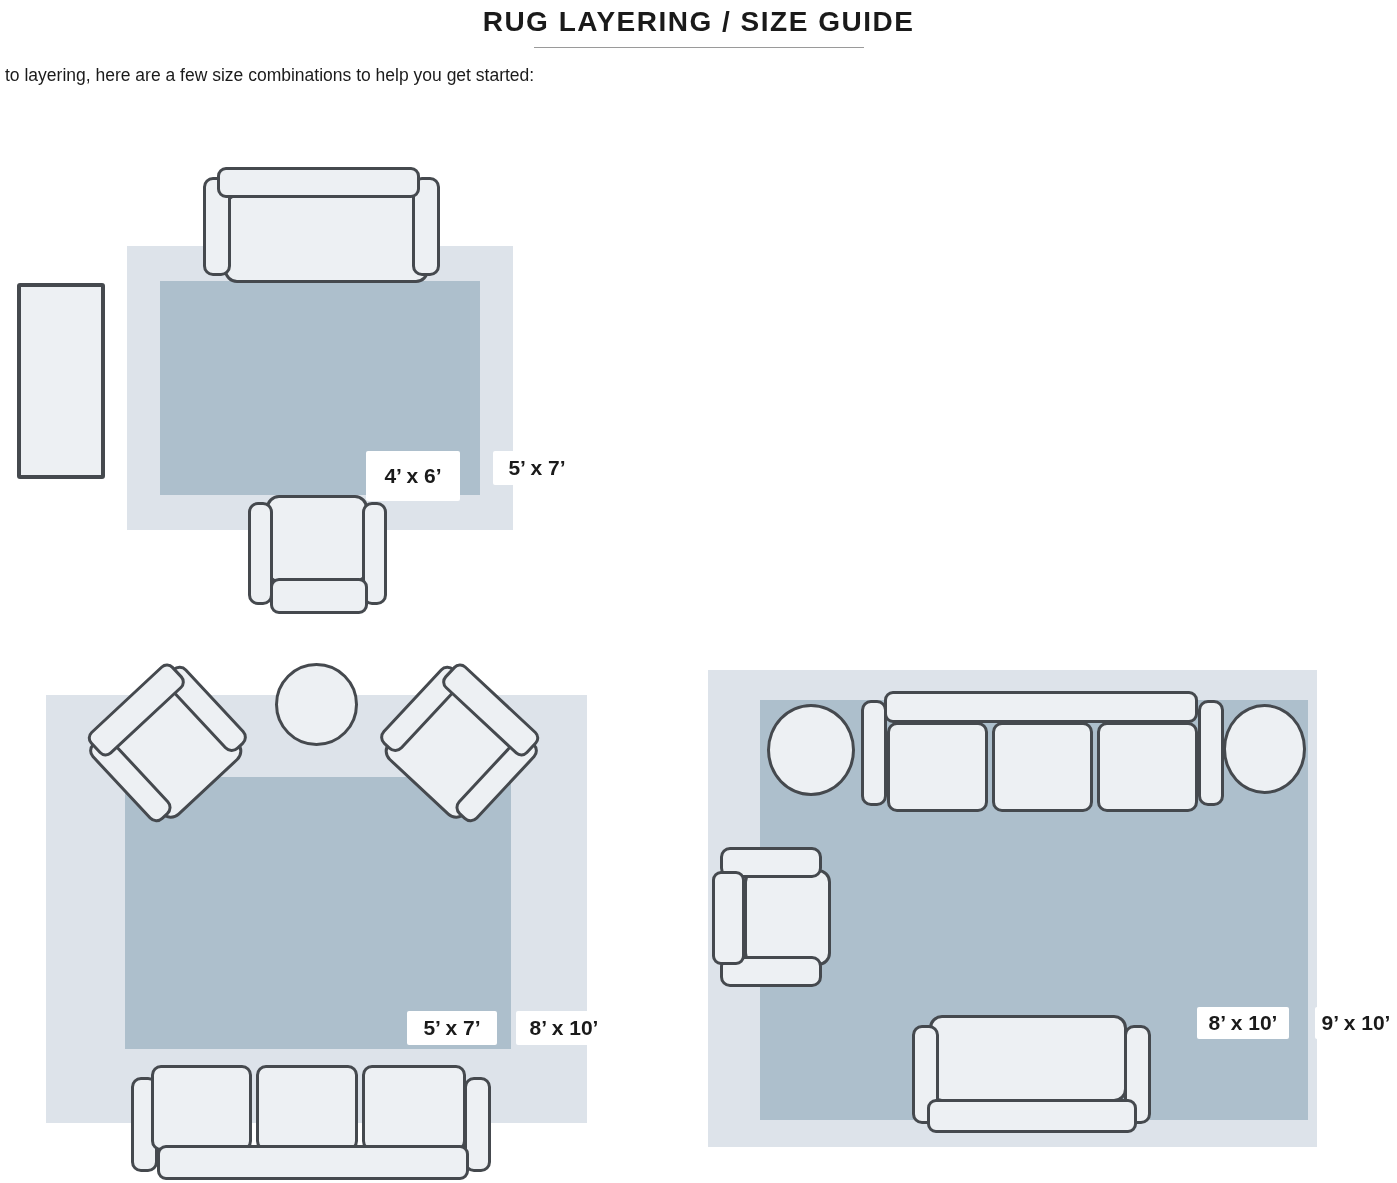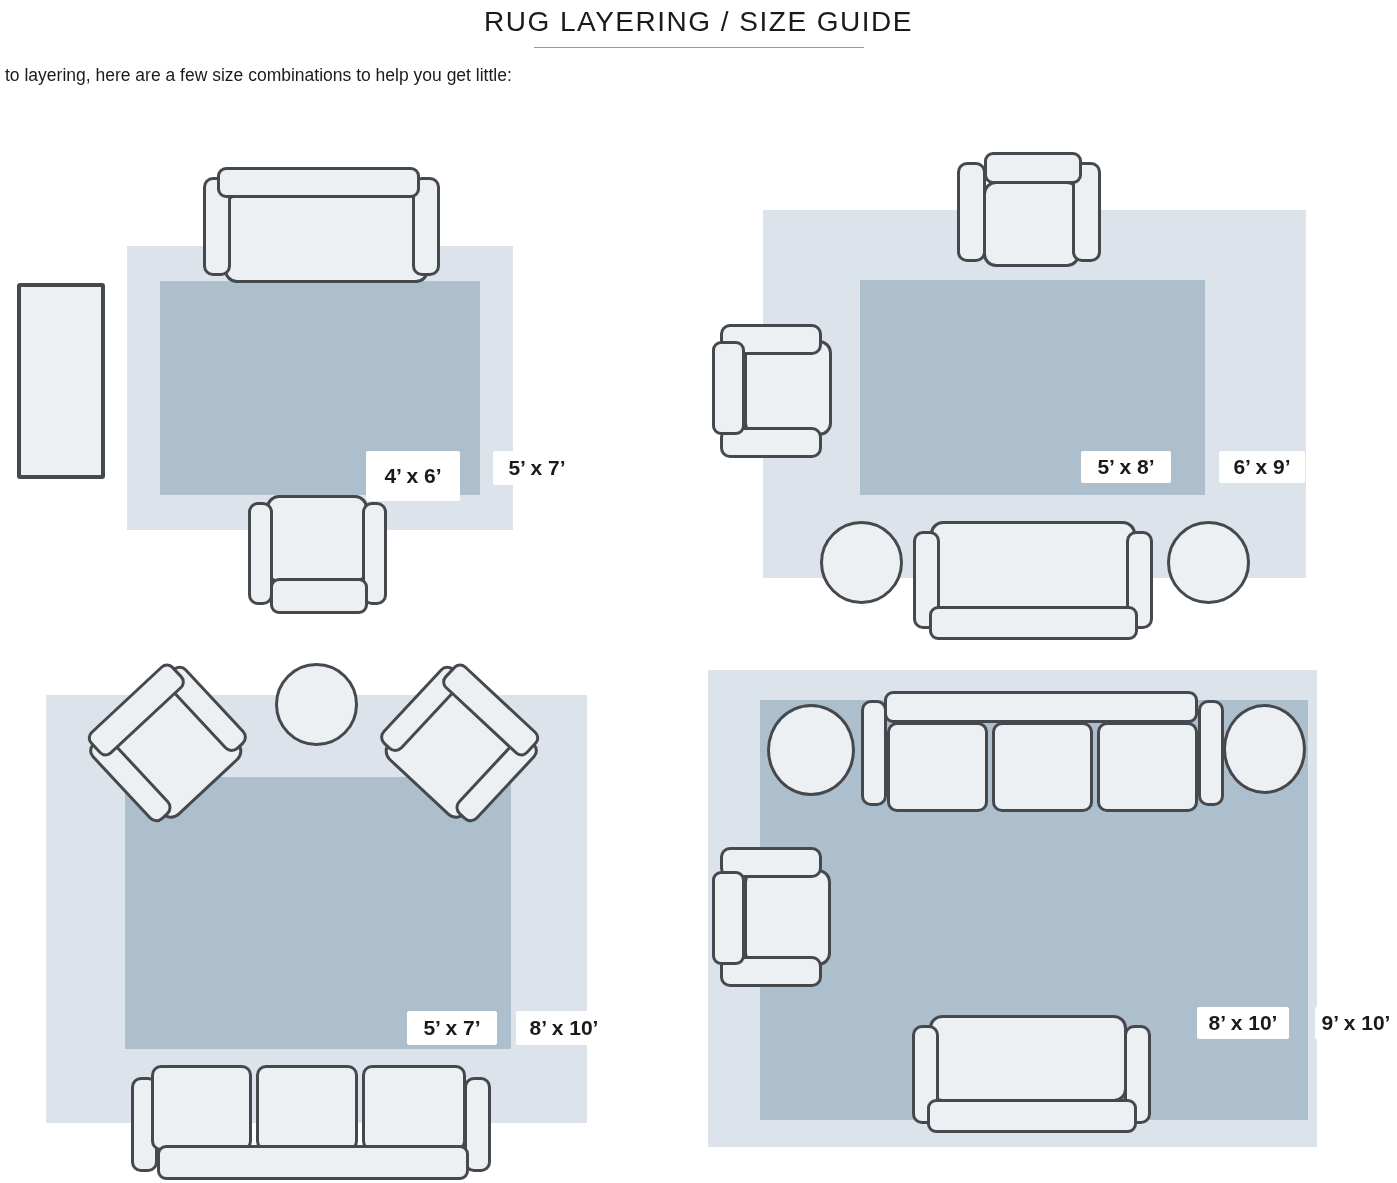--- a/index.html
+++ b/index.html
@@ -3,21 +3,21 @@
 <meta charset="utf-8">
 <style>
   html,body{margin:0;padding:0;background:#ffffff;}
   .canvas{
     position:relative;width:1397px;height:1183px;background:#fff;overflow:hidden;
     font-family:"Liberation Sans",sans-serif;color:#1a1a1a;
     --rug-light:#dde3ea; --rug-dark:#adbfcc; --furn-fill:#edf0f3;
     --line:#45494e; --label-bg:#ffffff; --ink:#1a1a1a;
   }
   header{position:absolute;left:0;top:0;width:100%;text-align:center;}
-  h1{margin:6px 0 0 0;font-size:28px;font-weight:400;letter-spacing:1.5px;color:var(--ink);}
+  h1{margin:6px 0 0 0;font-size:28px;font-weight:700;letter-spacing:1.5px;color:var(--ink);}
   .rule{width:330px;height:1px;background:#9a9a9a;margin:9px auto 0 auto;}
   .intro{position:absolute;left:5px;top:62px;width:1388px;font-size:17.5px;line-height:27px;color:#1b1b1b;}
   .diagram{position:absolute;}
   .d1{left:0;top:150px;width:640px;height:500px;}
   .d2{left:700px;top:150px;width:697px;height:500px;}
   .d3{left:0;top:630px;width:660px;height:553px;}
   .d4{left:690px;top:630px;width:707px;height:553px;}
   .rug{position:absolute;}
   .rug.outer{background:var(--rug-light);}
   .rug.inner{background:var(--rug-dark);}
@@ -41,21 +41,21 @@
 <body>
 
 <div class="canvas" style="--rug-light: #dde3ea; --rug-dark: #adbfcc; --furn-fill: #edf0f3; --line: #45494e; --label-bg: #ffffff; --ink: #1a1a1a;">
 
   <header>
     <h1>RUG LAYERING / SIZE GUIDE</h1>
     <div class="rule"></div>
   </header>
 
   <div class="intro">
-    <div>to layering, here are a few size combinations to help you get little:</div>
+    <div>to layering, here are a few size combinations to help you get started:</div>
   </div>
 
   <section class="diagram d1">
     <div class="rug outer" style="left:127px;top:96px;width:386px;height:284px;"></div>
     <div class="rug inner" style="left:160px;top:131px;width:320px;height:214px;"></div>
 
     <div class="furn runner" style="left:17px;top:133px;width:88px;height:196px;"></div>
 
     <div class="furn seat" style="left:224px;top:44px;width:205px;height:89px;"></div>
     <div class="furn arm" style="left:203px;top:27px;width:28px;height:99px;"></div>
@@ -64,45 +64,20 @@
 
     <div class="furn seat" style="left:266px;top:345px;width:102px;height:88px;"></div>
     <div class="furn arm" style="left:248px;top:352px;width:25px;height:103px;"></div>
     <div class="furn arm" style="left:362px;top:352px;width:25px;height:103px;"></div>
     <div class="furn back" style="left:270px;top:428px;width:98px;height:36px;"></div>
 
     <div class="size-label" style="left:366px;top:301px;width:94px;height:50px;">4’ x 6’</div>
     <div class="size-label" style="left:493px;top:301px;width:88px;height:34px;">5’ x 7’</div>
   </section>
 
-  <section class="diagram d2">
-    <div class="rug outer" style="left:63px;top:60px;width:543px;height:368px;"></div>
-    <div class="rug inner" style="left:160px;top:130px;width:345px;height:215px;"></div>
-
-    <div class="furn seat" style="left:283px;top:31px;width:97px;height:86px;"></div>
-    <div class="furn arm" style="left:257px;top:12px;width:29px;height:100px;"></div>
-    <div class="furn arm" style="left:372px;top:12px;width:29px;height:100px;"></div>
-    <div class="furn back" style="left:284px;top:2px;width:98px;height:32px;"></div>
-
-    <div class="furn seat" style="left:44px;top:190px;width:88px;height:96px;"></div>
-    <div class="furn arm" style="left:20px;top:174px;width:102px;height:31px;"></div>
-    <div class="furn arm" style="left:20px;top:277px;width:102px;height:31px;"></div>
-    <div class="furn back" style="left:12px;top:191px;width:33px;height:94px;"></div>
-
-    <div class="furn seat" style="left:230px;top:371px;width:206px;height:89px;"></div>
-    <div class="furn arm" style="left:213px;top:381px;width:27px;height:98px;"></div>
-    <div class="furn arm" style="left:426px;top:381px;width:27px;height:98px;"></div>
-    <div class="furn back" style="left:229px;top:456px;width:209px;height:34px;"></div>
-
-    <div class="furn pouf" style="left:120px;top:371px;width:83px;height:83px;"></div>
-    <div class="furn pouf" style="left:467px;top:371px;width:83px;height:83px;"></div>
-
-    <div class="size-label" style="left:381px;top:301px;width:90px;height:32px;">5’ x 8’</div>
-    <div class="size-label" style="left:519px;top:301px;width:86px;height:32px;">6’ x 9’</div>
-  </section>
 
   <section class="diagram d3">
     <div class="rug outer" style="left:46px;top:65px;width:541px;height:428px;"></div>
     <div class="rug inner" style="left:125px;top:147px;width:386px;height:272px;"></div>
 
     <div class="rot" style="left:103px;top:52px;width:130px;height:124px;transform:rotate(-43deg);">
       <div class="furn seat" style="left:12px;top:27px;width:106px;height:95px;"></div>
       <div class="furn arm" style="left:0px;top:10px;width:27px;height:104px;"></div>
       <div class="furn arm" style="left:103px;top:10px;width:27px;height:104px;"></div>
       <div class="furn back" style="left:8px;top:0px;width:114px;height:31px;"></div>

